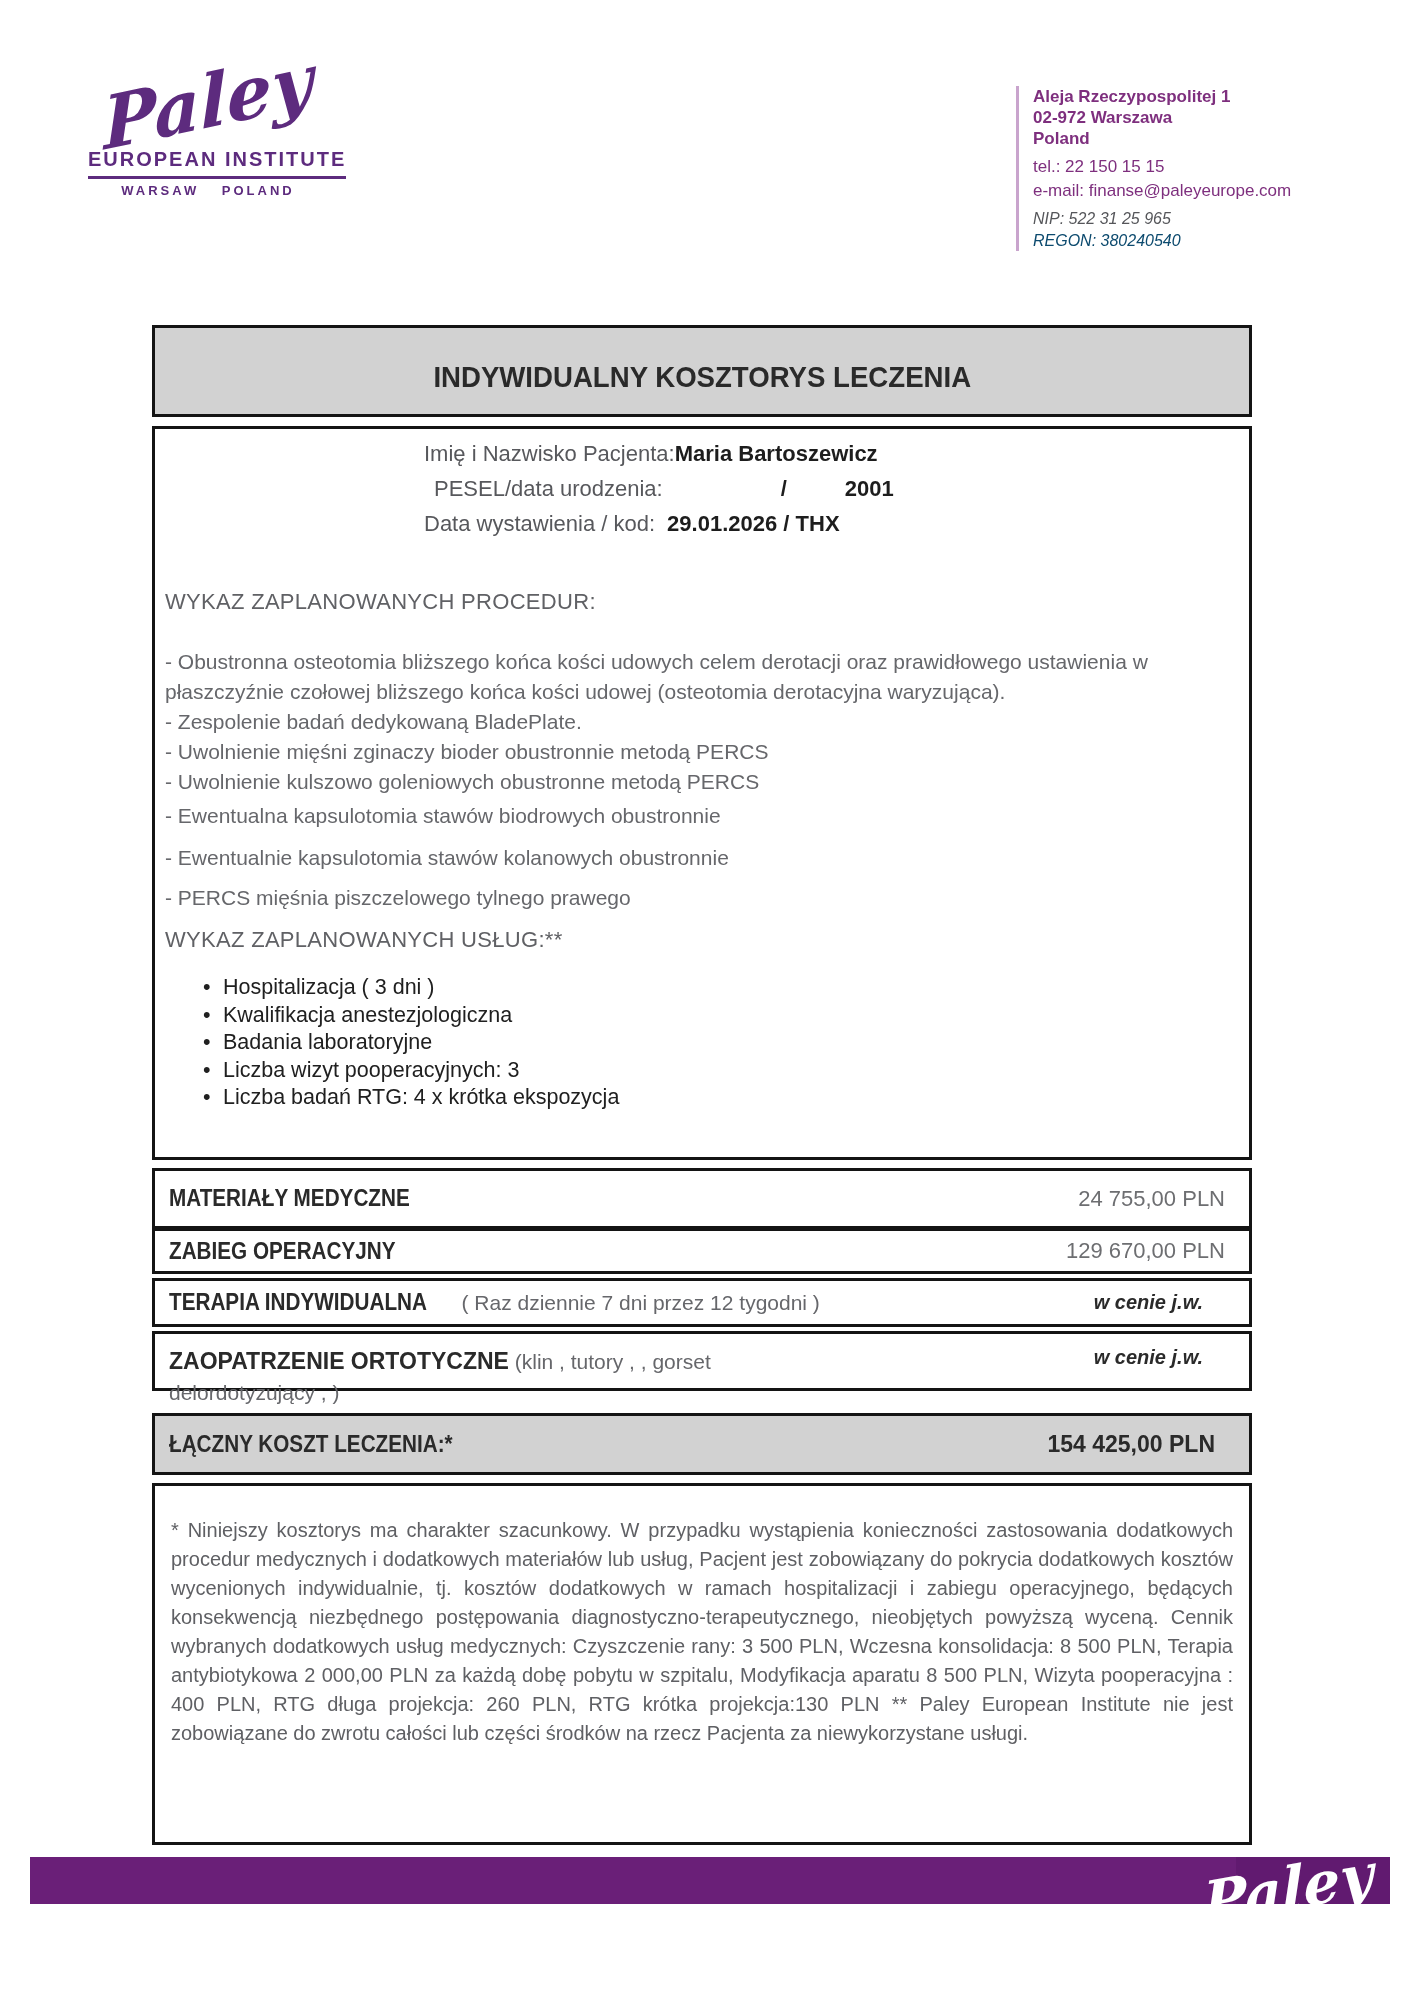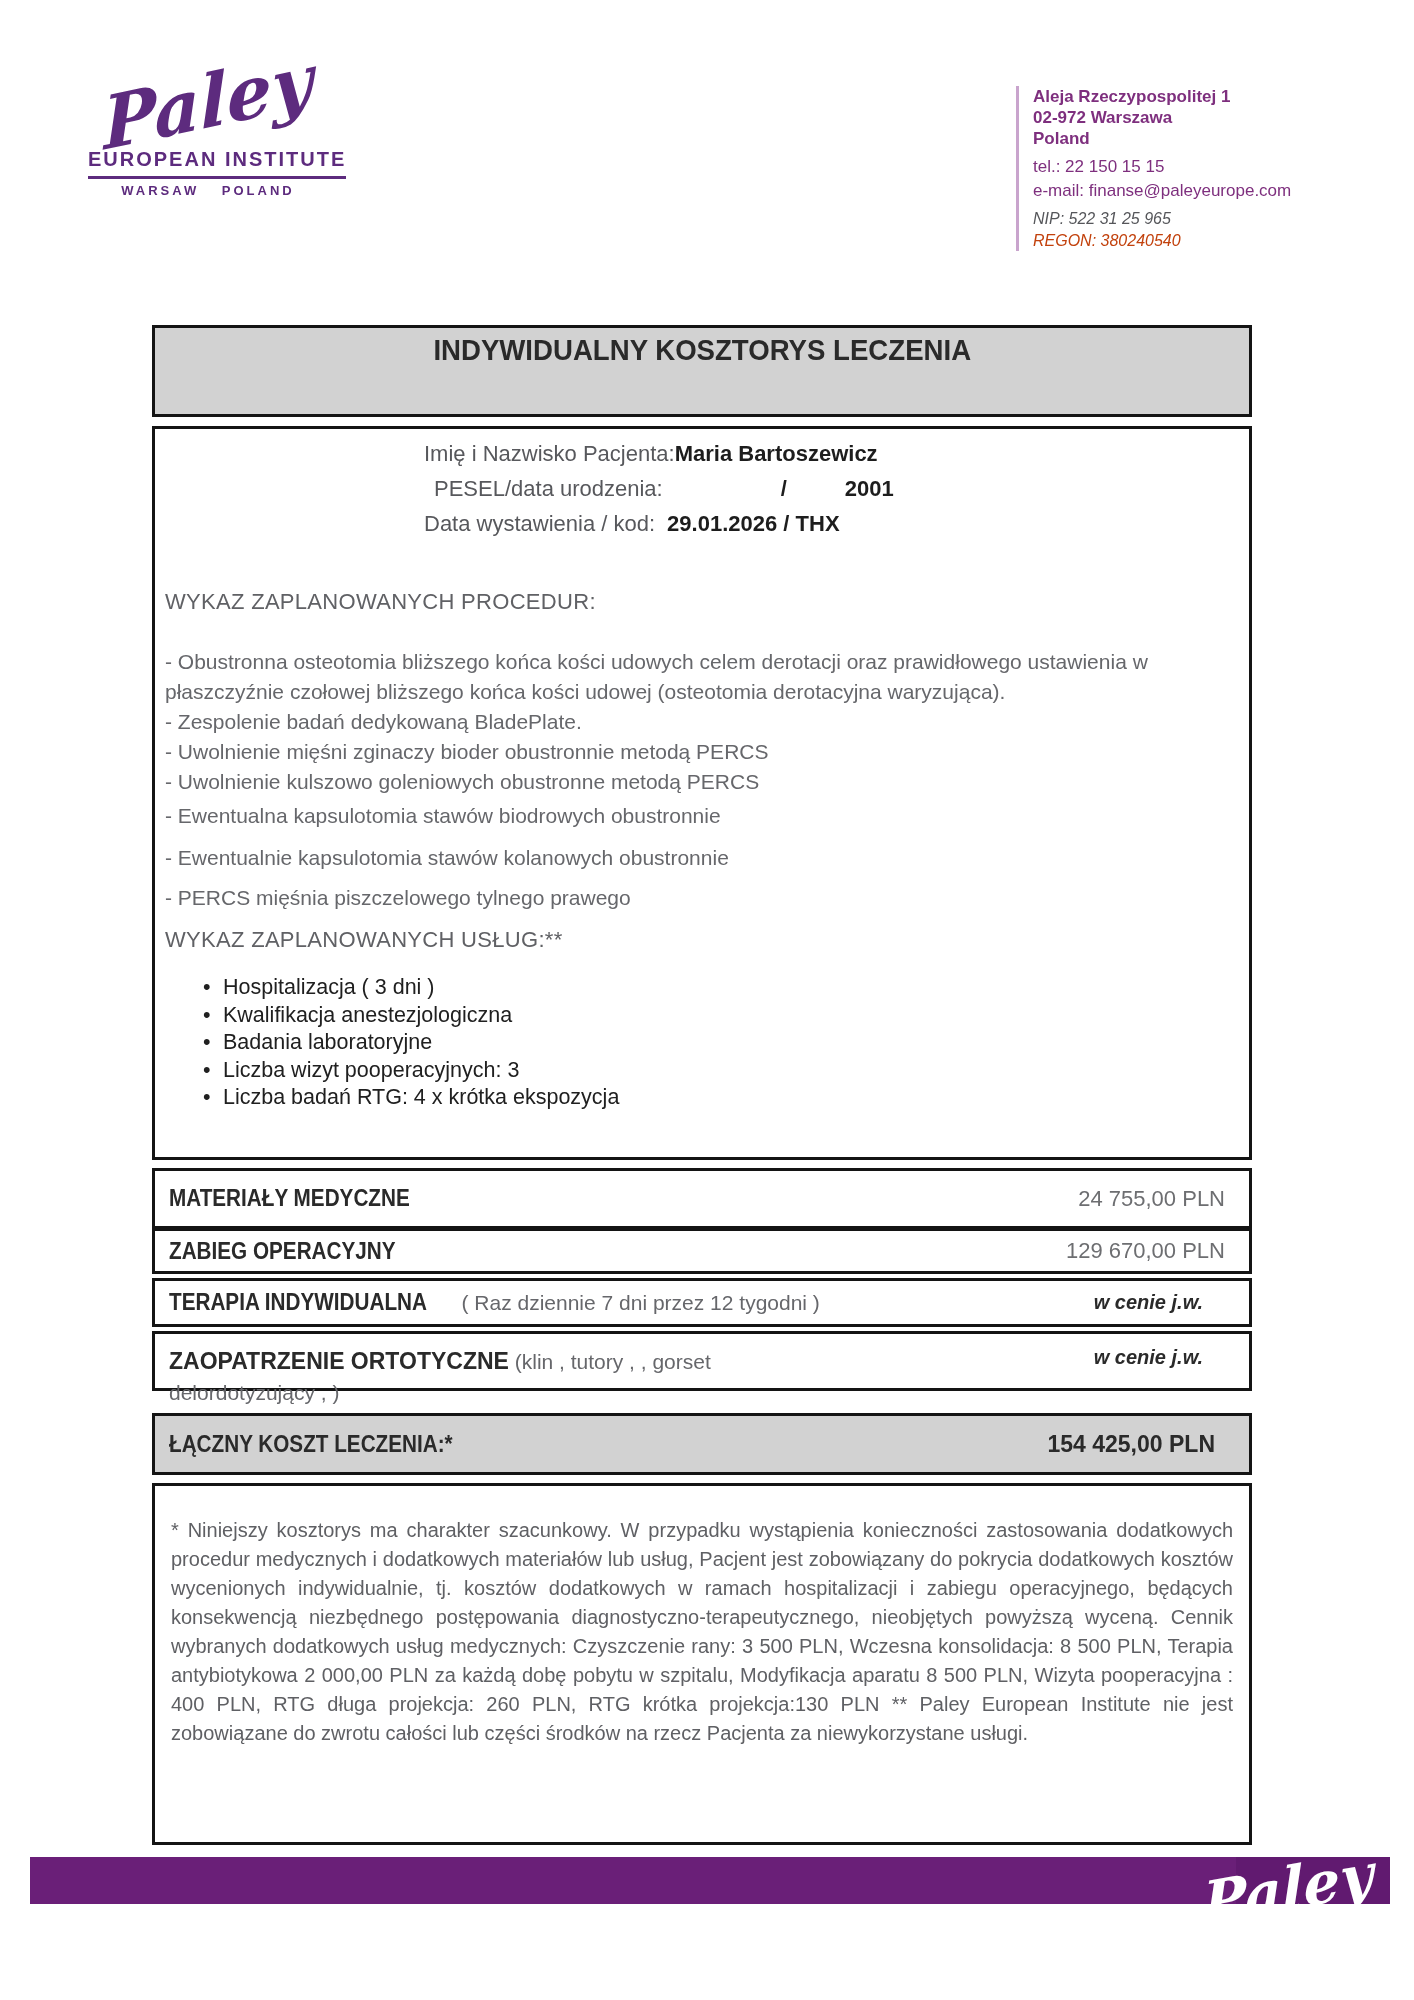--- a/index.html
+++ b/index.html
@@ -20,26 +20,26 @@
     color:#5d2b7e; border-bottom:3px solid #5d2b7e; padding-bottom:5px; white-space:nowrap;
   }
   .logo-line2 { font-size:13px; font-weight:bold; letter-spacing:3px; word-spacing:16px; color:#5d2b7e; margin-top:4px; }
 
   
   .contact { position:absolute; left:1016px; top:86px; border-left:3px solid #c9a4cd; padding-left:14px; width:380px; }
   .contact-addr { font-weight:bold; color:#7e2f7e; font-size:17px; line-height:21px; }
   .contact-tel   { color:#7e2f7e; font-size:17px; line-height:21px; margin-top:7px; }
   .contact-email { color:#7e2f7e; font-size:17px; line-height:21px; margin-top:3px; }
   .contact-nip   { font-style:italic; color:#55565a; font-size:16px; line-height:20px; margin-top:8px; }
-  .contact-regon { font-style:italic; color:#c2410c; font-size:16px; line-height:20px; margin-top:2px; }
+  .contact-regon { font-style:italic; color:#0c4a6e; font-size:16px; line-height:20px; margin-top:2px; }
 
   
   .title-box {
     position:absolute; left:152px; top:325px; width:1100px; height:92px;
-    background:#d2d2d2; border:3px solid #141414; text-align:center; padding-top:5px;
+    background:#d2d2d2; border:3px solid #141414; text-align:center; padding-top:32px;
   }
   .title-text { display:inline-block; font-size:30px; font-weight:bold; color:#2a2a2a; transform:scaleX(0.92); white-space:nowrap; }
 
   .main-box {
     position:absolute; left:152px; top:426px; width:1100px; height:734px;
     background:#ffffff; border:3px solid #141414;
   }
 
   .patient { position:absolute; left:269px; top:12px; font-size:22px; color:#57585c; }
   .patient-line { height:35px; white-space:nowrap; }

